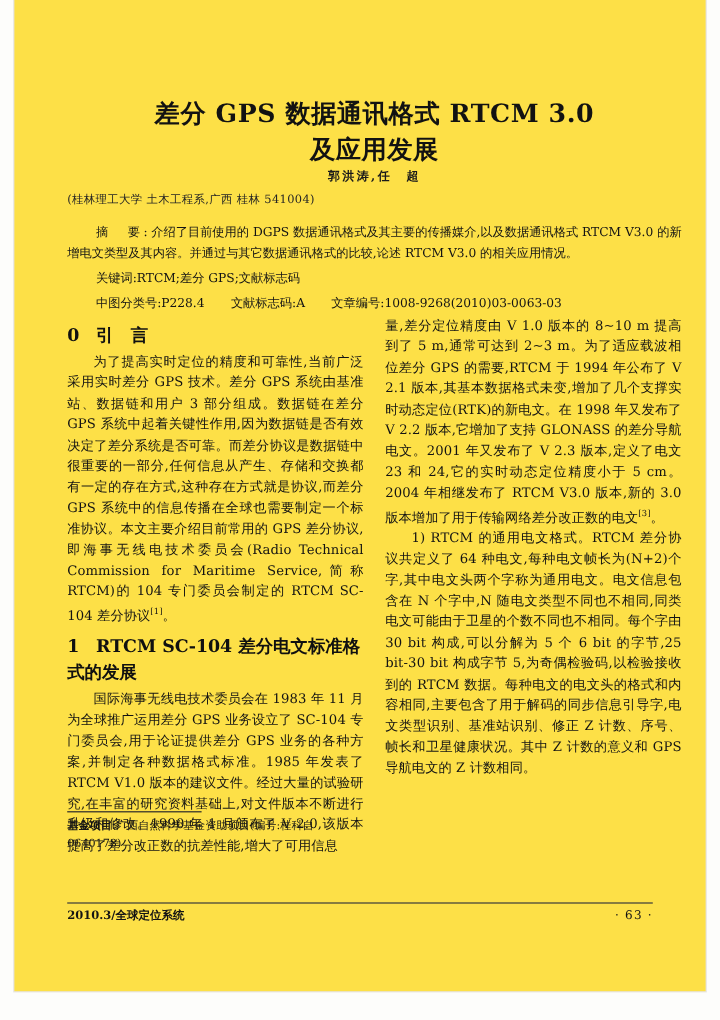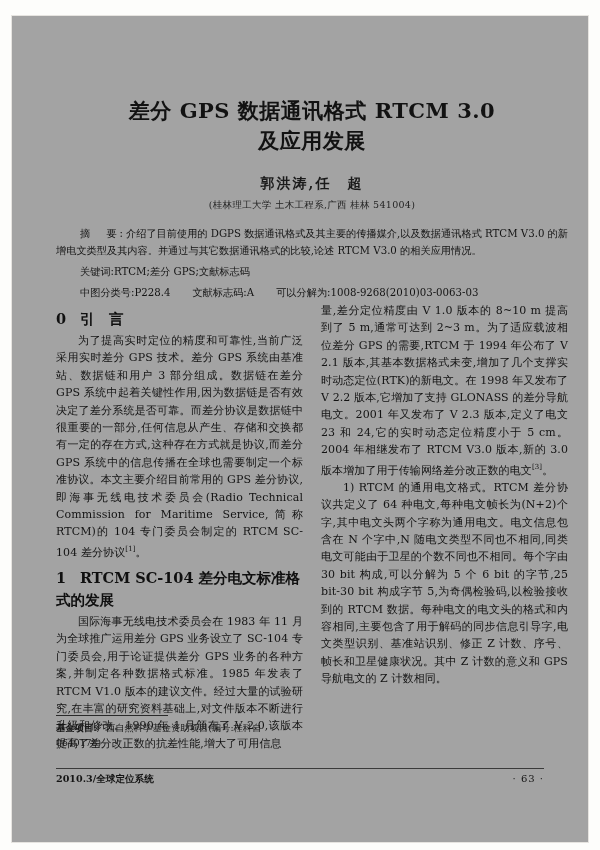--- a/index.html
+++ b/index.html
@@ -17,24 +17,24 @@
     position: relative;
     width: 600px;
     height: 850px;
     background: #fdfdfb;
     box-sizing: border-box;
     padding: 0;
   }
   .scan-frame {
     position: absolute;
     left: 12px;
-    top: 16px;
+    top: 0;
     width: 576px;
     height: 826px;
-    background: #a3a3a3;
+    background: #fde047;
     box-shadow: 0 0 0 1px #e6e4e0;
   }
   .content {
     position: absolute;
     left: 44px;
     top: 22px;
     width: 512px;
     height: 790px;
   }
 
@@ -47,29 +47,27 @@
     font-family: "DejaVu Serif", "Liberation Serif", serif;
     font-weight: bold;
     font-size: 21px;
     line-height: 30px;
     letter-spacing: 0.5px;
     color: #121212;
   }
 
   .authors {
     text-align: center;
-    margin-top: 19px;
-    font-size: 14px;
+    font-size: 10px;
     font-weight: bold;
     letter-spacing: 2px;
     color: #1a1a1a;
     font-family: "DejaVu Serif", "Liberation Serif", serif;
   }
   .affiliation {
-    text-align: center;
     margin-top: 6px;
     font-size: 9.5px;
     color: #242424;
     letter-spacing: 0.3px;
   }
 
   
   .abstract-block {
     margin-top: 14px;
     font-size: 10.2px;
@@ -196,21 +194,21 @@
         <div class="title-line">差分 GPS 数据通讯格式 RTCM 3.0</div>
         <div class="title-line">及应用发展</div>
       </div>
 
       <div class="authors">郭洪涛,任　超</div>
       <div class="affiliation">(桂林理工大学 土木工程系,广西 桂林 541004)</div>
 
       <div class="abstract-block">
         <div class="abstract-para"><span class="abs-label">摘　要:</span><span>介绍了目前使用的 DGPS 数据通讯格式及其主要的传播媒介,以及数据通讯格式 RTCM V3.0 的新增电文类型及其内容。并通过与其它数据通讯格式的比较,论述 RTCM V3.0 的相关应用情况。</span></div>
         <div class="keywords"><span class="kw-label">关键词:</span><span>RTCM;差分 GPS;文献标志码</span></div>
-        <div class="classinfo"><span class="kw-label">中图分类号:</span><span>P228.4</span><span class="gap"></span><span class="kw-label">文献标志码:</span><span>A</span><span class="gap"></span><span class="kw-label">可以分解为:</span><span>1008-9268(2010)03-0063-03</span></div>
+        <div class="classinfo"><span class="kw-label">中图分类号:</span><span>P228.4</span><span class="gap"></span><span class="kw-label">文献标志码:</span><span>A</span><span class="gap"></span><span class="kw-label">文章编号:</span><span>1008-9268(2010)03-0063-03</span></div>
       </div>
 
       <div class="columns">
 
         <div class="col">
           <div class="sec-head"><span class="num">0</span><span class="sp"></span><span>引　言</span></div>
 
           <p class="body"><span>为了提高实时定位的精度和可靠性,当前广泛采用实时差分 GPS 技术。差分 GPS 系统由基准站、数据链和用户 3 部分组成。数据链在差分 GPS 系统中起着关键性作用,因为数据链是否有效决定了差分系统是否可靠。而差分协议是数据链中很重要的一部分,任何信息从产生、存储和交换都有一定的存在方式,这种存在方式就是协议,而差分 GPS 系统中的信息传播在全球也需要制定一个标准协议。本文主要介绍目前常用的 GPS 差分协议,即海事无线电技术委员会(Radio Technical Commission for Maritime Service,简称 RTCM)的 104 专门委员会制定的 RTCM SC-104 差分协议</span><sup class="ref">[1]</sup>。</p>
 
           <div class="sec-head"><span class="num">1</span><span class="sp"></span><span>RTCM SC-104 差分电文标准格式的发展</span></div>

